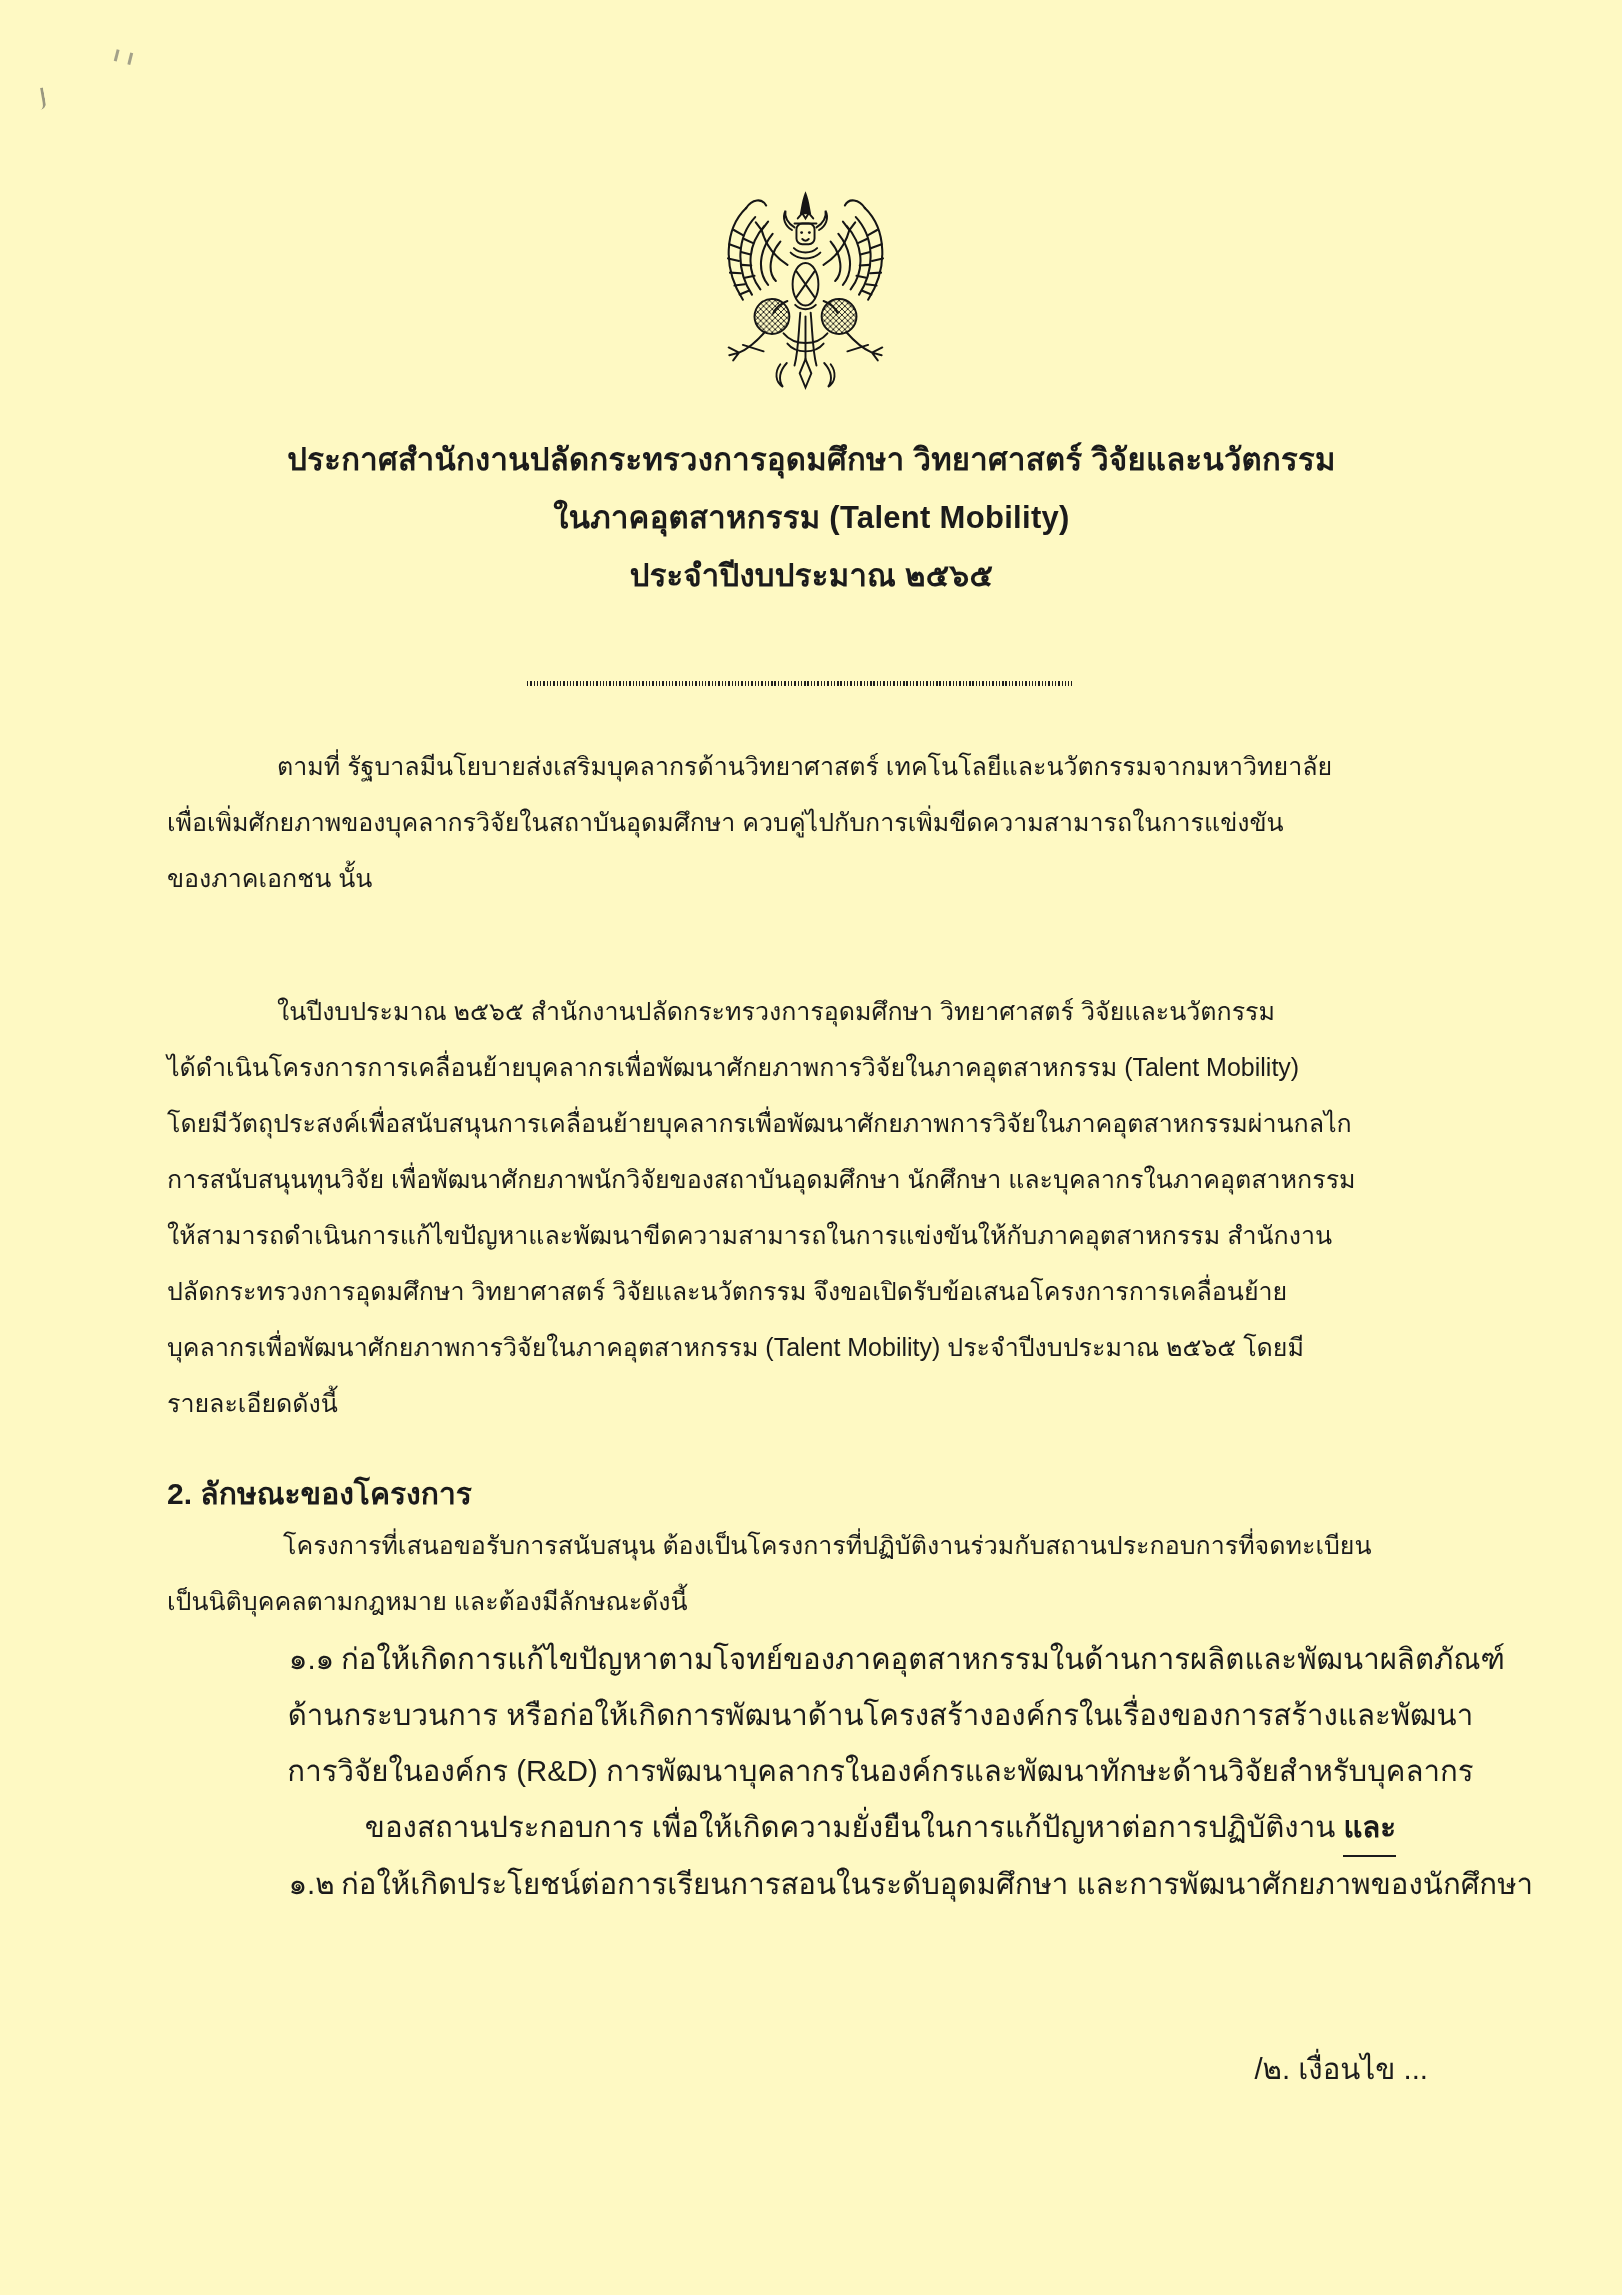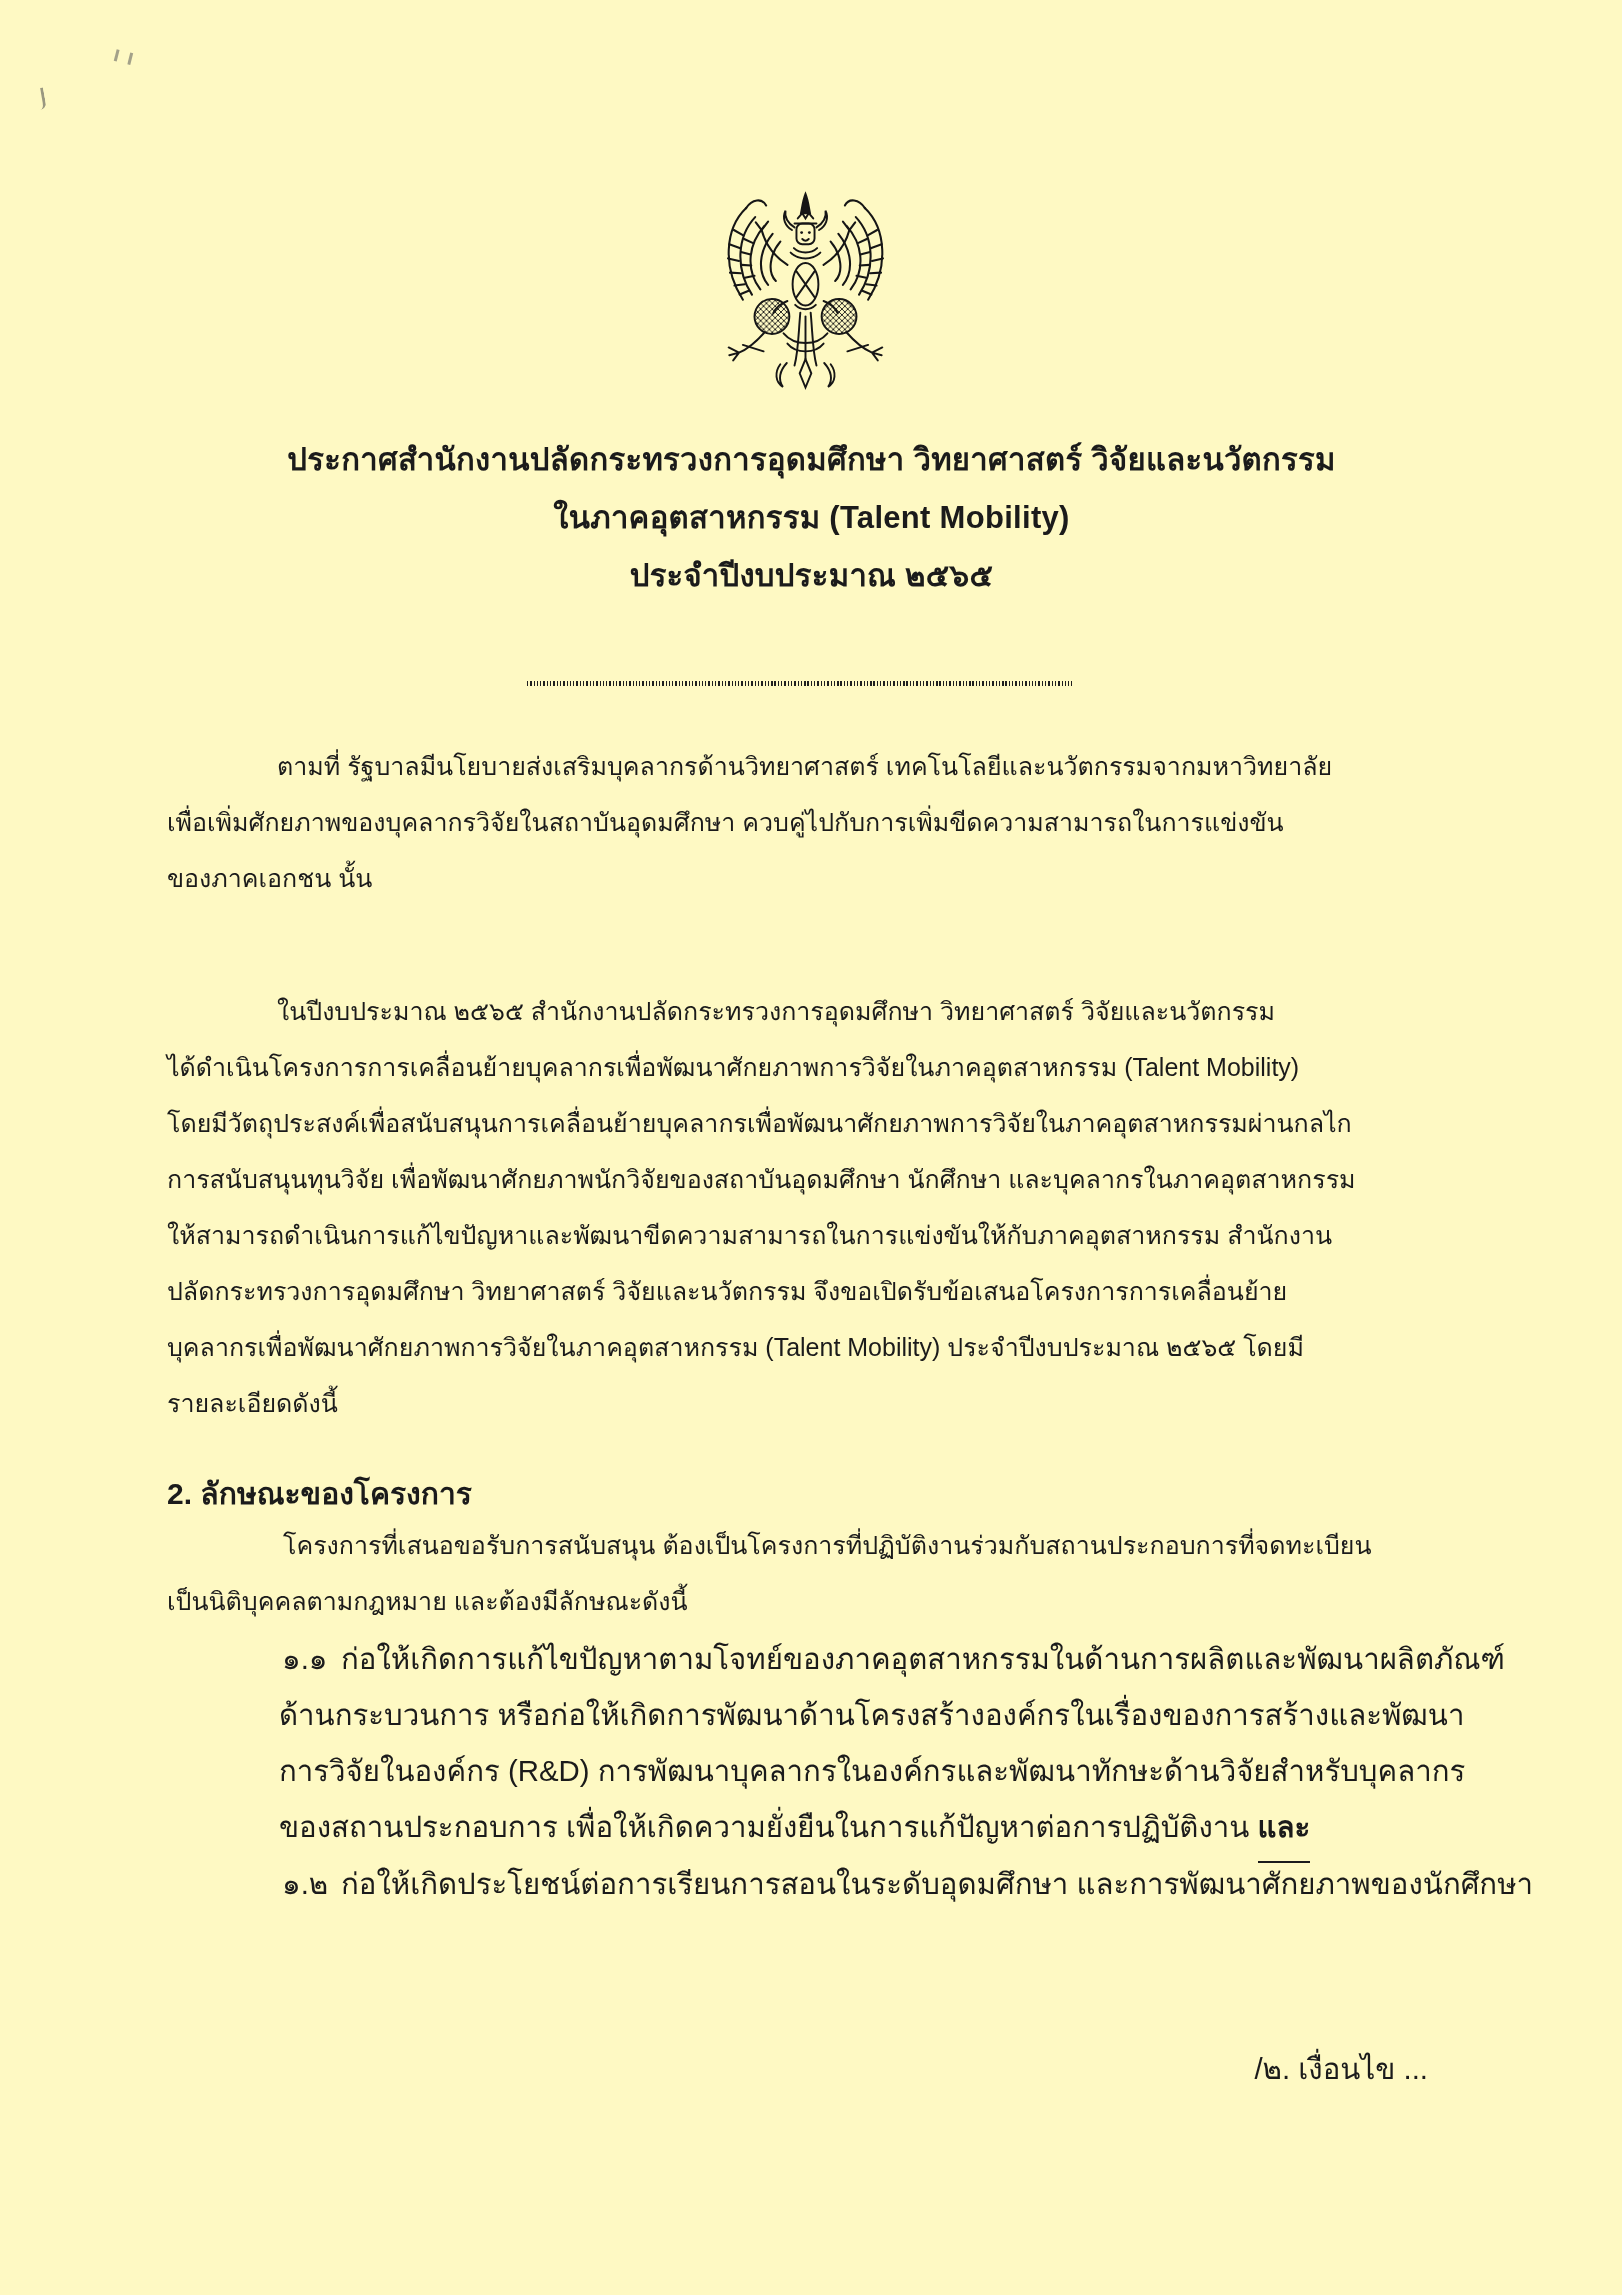--- a/index.html
+++ b/index.html
@@ -29,27 +29,27 @@
   .line{white-space:nowrap;}
   .indent{padding-left:110px;}
   .p1{top:738px;}
   .p2{top:983px;}
   .sec-heading{
     position:absolute;left:167px;top:1466px;
     font-size:30px;font-weight:bold;line-height:56px;white-space:nowrap;
   }
   .intro{top:1517px;}
   .intro .indent{padding-left:116px;}
-  .item{position:absolute;left:167px;width:1315px;font-size:29.4px;line-height:56px;}
+  .item{position:absolute;left:167px;width:1315px;font-size:29.4px;line-height:56px;text-align:center;}
   .item11{top:1631px;}
   .item12{top:1856px;}
   .item .first{padding-left:115px;}
   .item .num{display:inline-block;min-width:59px;}
   .item .hang{margin-left:112px;}
-  .u{font-weight:bold;border-bottom:2.6px solid #1b1b1b;padding-bottom:18px;}
+  .u{font-weight:bold;border-bottom:2.6px solid #1b1b1b;padding-bottom:12px;}
   .footer-note{
     position:absolute;right:195px;top:2043px;
     font-size:29.4px;line-height:52px;white-space:nowrap;
   }
   
   .artifact{position:absolute;opacity:.55;}
   .artifact-1{left:115px;top:51px;width:10.5px;height:11.8px;
     border-left:3.3px solid #5a5a5a;border-right:3.3px solid #5a5a5a;
     transform:rotate(14deg);}
   .artifact-2{left:34px;top:88px;width:7.9px;height:22px;

